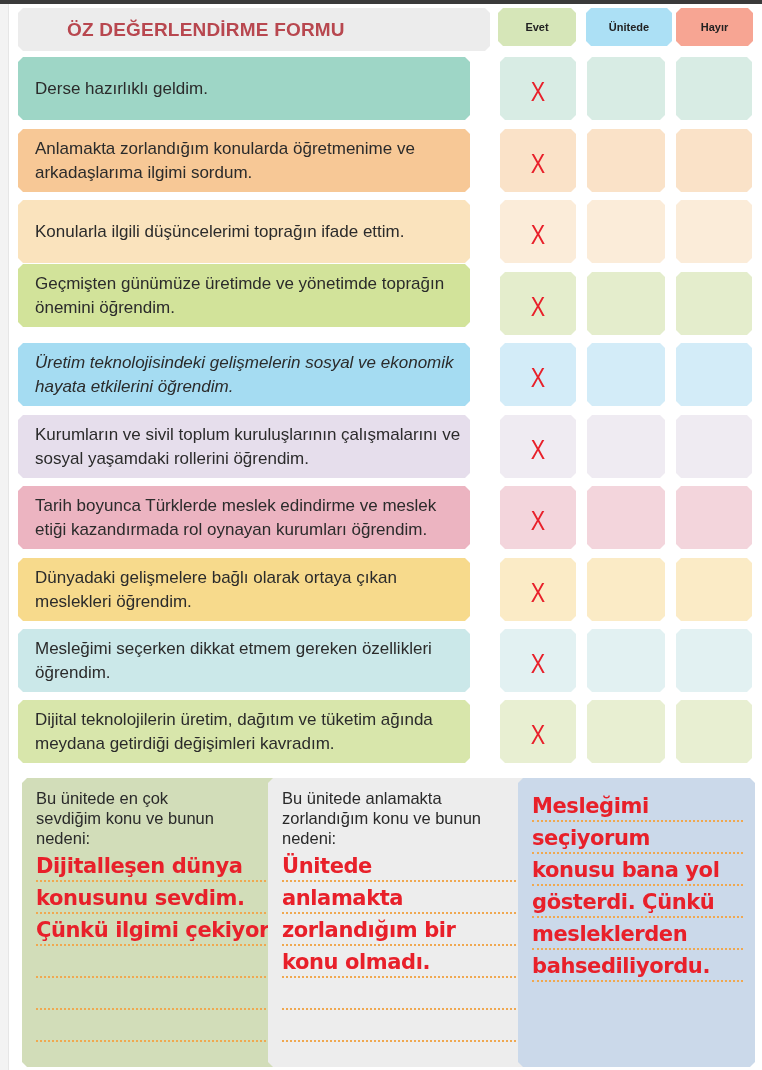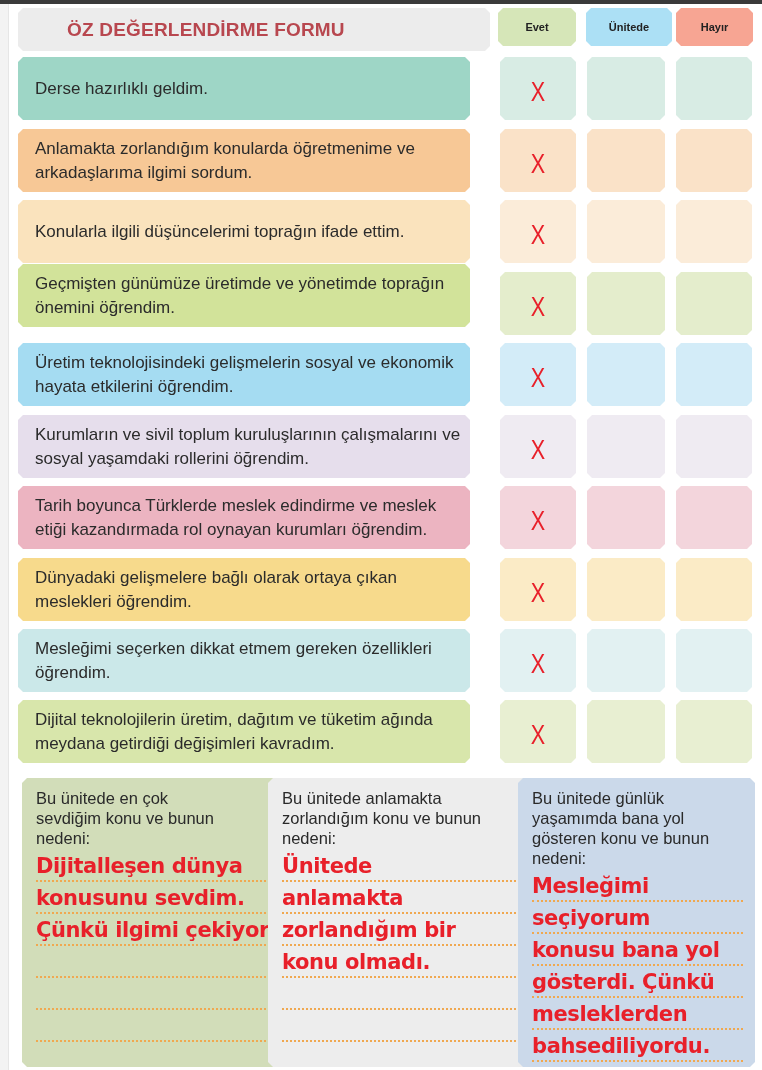--- a/index.html
+++ b/index.html
@@ -78,21 +78,21 @@
     <div class="chip cell c2" style="top: 200px; height: 63px; background: rgb(251, 236, 217);"></div>
     <div class="chip cell c3" style="top: 200px; height: 63px; background: rgb(251, 236, 217);"></div>
     <div class="chip row-text" style="top: 256px; height: 63px; background: rgb(210, 227, 154); margin-top: 8px;">
       <span>Geçmişten günümüze üretimde ve yönetimde toprağın önemini öğrendim.</span>
     </div>
     <div class="chip cell c1" style="top: 272px; height: 63px; background: rgb(228, 237, 204);">
       <span class="mark" style="top: 19.5px;">X</span>
     </div>
     <div class="chip cell c2" style="top: 272px; height: 63px; background: rgb(228, 237, 204);"></div>
     <div class="chip cell c3" style="top: 272px; height: 63px; background: rgb(228, 237, 204);"></div>
-    <div class="chip row-text" style="top: 343px; height: 63px; background: rgb(165, 220, 242);">
+    <div class="chip row-text" style="top: 343px; height: 63px; background: rgb(165, 220, 242); font-style: italic;">
       <span>Üretim teknolojisindeki gelişmelerin sosyal ve ekonomik hayata etkilerini öğrendim.</span>
     </div>
     <div class="chip cell c1" style="top: 343px; height: 63px; background: rgb(211, 236, 248);">
       <span class="mark" style="top: 19.5px;">X</span>
     </div>
     <div class="chip cell c2" style="top: 343px; height: 63px; background: rgb(211, 236, 248);"></div>
     <div class="chip cell c3" style="top: 343px; height: 63px; background: rgb(211, 236, 248);"></div>
     <div class="chip row-text" style="top: 415px; height: 63px; background: rgb(230, 222, 236);">
       <span>Kurumların ve sivil toplum kuruluşlarının çalışmalarını ve sosyal yaşamdaki rollerini öğrendim.</span>
     </div>
@@ -175,21 +175,20 @@
       </div>
       <div class="line">
         <span class="answer"></span>
       </div>
       <div class="line">
         <span class="answer"></span>
       </div>
     </div>
 </div>
 <div class="chip box box3">
-  <div class="prompt" style="width:218px">Bu ünitede günlük yaşamımda bana yol gösteren konu ve bunun nedeni:</div>
   <div class="lines">
       <div class="line">
         <span class="answer">Mesleğimi</span>
       </div>
       <div class="line">
         <span class="answer">seçiyorum</span>
       </div>
       <div class="line">
         <span class="answer">konusu bana yol</span>
       </div>

